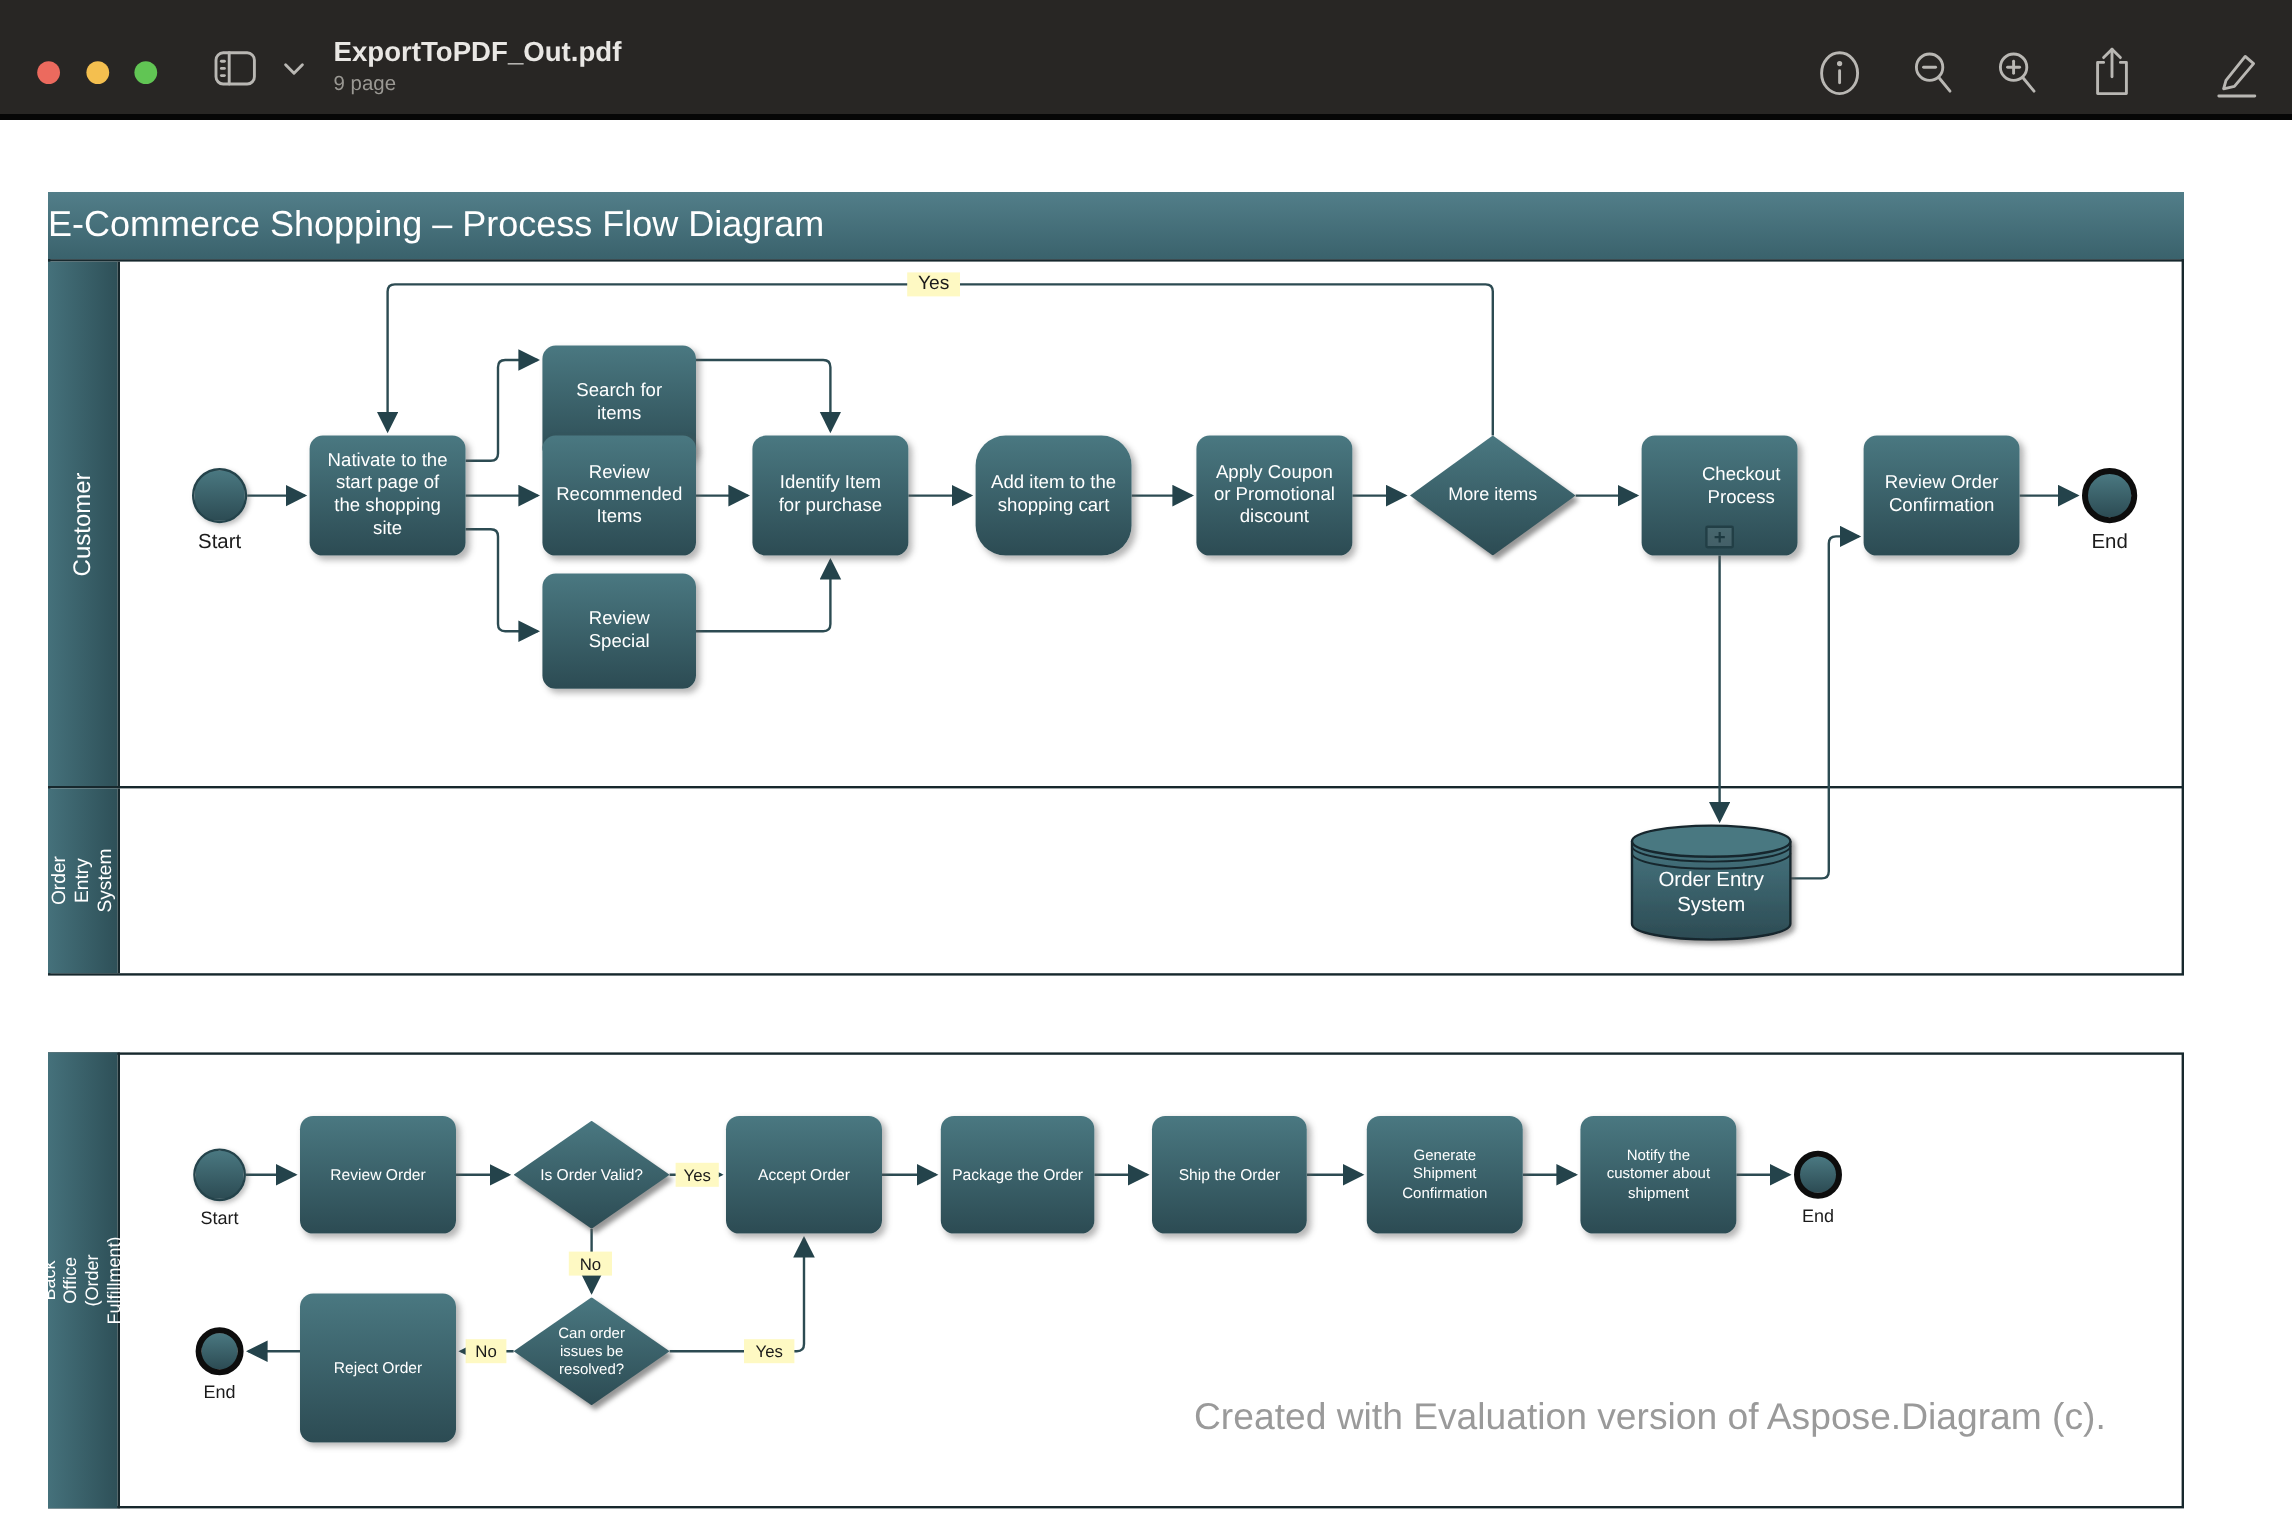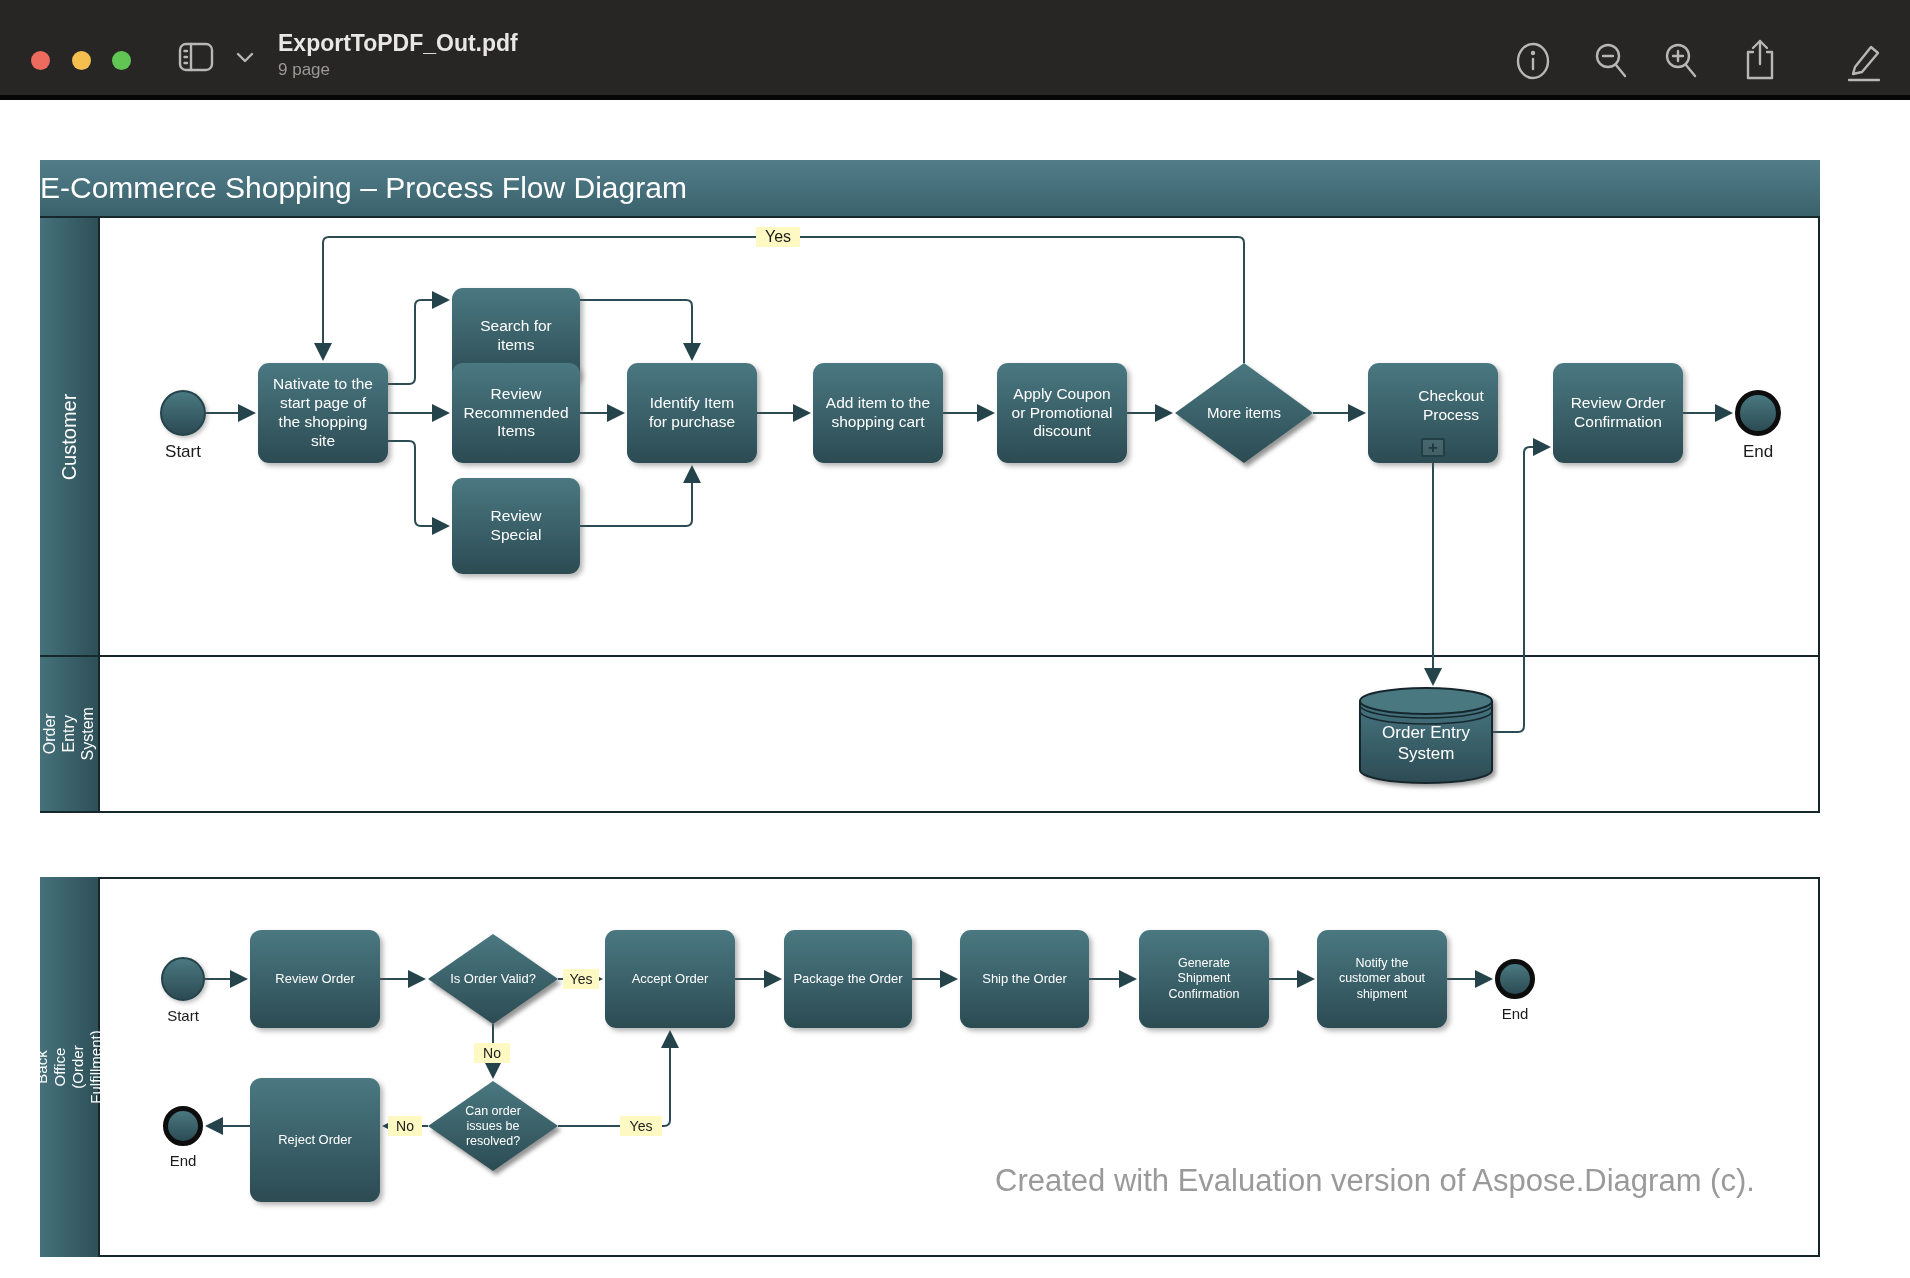--- a/index.html
+++ b/index.html
@@ -199,21 +199,21 @@
 Items</span>
   </div>
   <div class="task big node" style="left:452px; top:478px; width:128px; height:96px;">
     <span>Review
 Special</span>
   </div>
   <div class="task big node" style="left:627px; top:363px; width:130px; height:100px;">
     <span>Identify Item
 for purchase</span>
   </div>
-  <div class="task big node" style="left:813px; top:363px; width:130px; height:100px;">
+  <div class="task big node" style="left:813px; top:363px; width:130px; height:100px;border-radius:25px;">
     <span>Add item to the
 shopping cart</span>
   </div>
   <div class="task big node" style="left:997px; top:363px; width:130px; height:100px;">
     <span>Apply Coupon
 or Promotional
 discount</span>
   </div>
 
   <div class="dwrap node" style="left:1175px; top:363px; width:138px; height:100px;">

